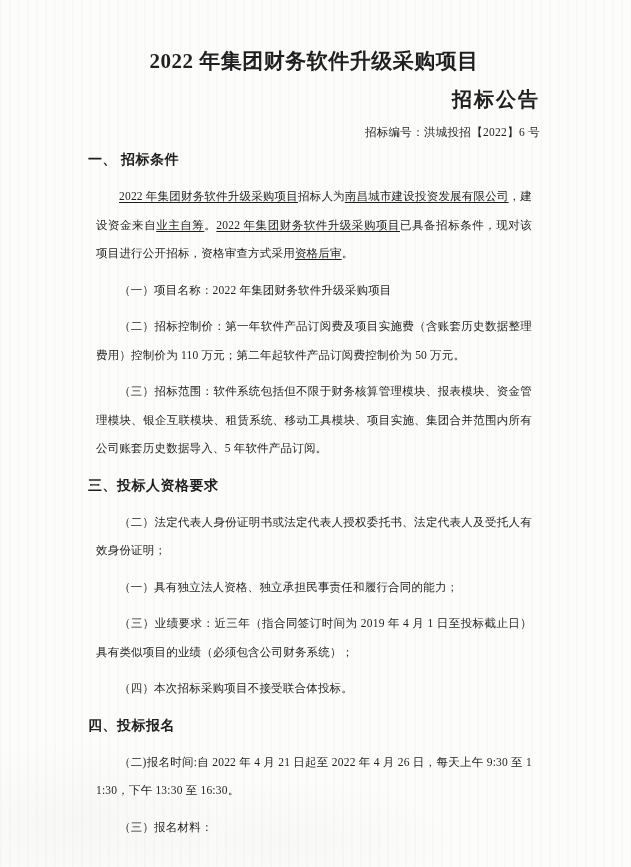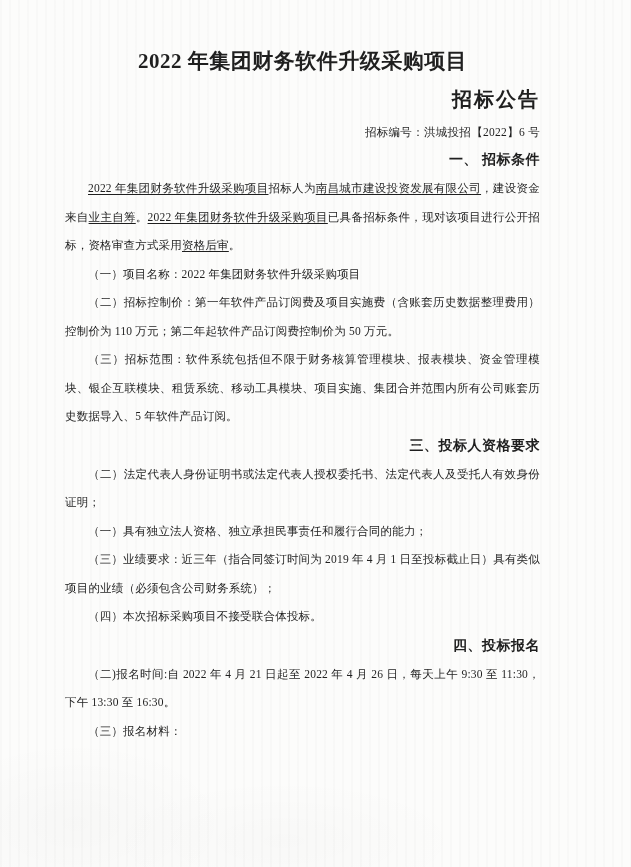--- a/index.html
+++ b/index.html
@@ -25,21 +25,21 @@
     pointer-events: none;
     background:
       repeating-linear-gradient(90deg,
         rgba(0,0,0,0.014) 0px, rgba(0,0,0,0.014) 2px,
         rgba(0,0,0,0) 2px, rgba(0,0,0,0) 9px),
       radial-gradient(220px 120px at 12% 95%, rgba(0,0,0,0.02), rgba(0,0,0,0) 70%),
       radial-gradient(260px 90px at 45% 97%, rgba(0,0,0,0.015), rgba(0,0,0,0) 70%);
   }
   .content {
     position: relative;
-    padding: 44px 91px 0 65px; 
+    padding: 44px 91px 0 88px; 
   }
   .doc-title {
     margin: 0;
     font-size: 21px;
     font-weight: bold;
     line-height: 35px;
     text-align: center;
     letter-spacing: 0.5px;
     white-space: nowrap;
   }
@@ -56,24 +56,23 @@
     line-height: 26px;
     text-align: right;
     letter-spacing: 0.3px;
   }
   .sec-heading {
     font-size: 14px;
     font-weight: bold;
     line-height: 29px;
     margin: 0;
     letter-spacing: 0.5px;
-    text-align: right;
   }
   .para {
-    margin: 0;
+    margin: 8px;
     font-size: 11.5px;
     line-height: 28.5px;
     text-align: justify;
     text-indent: 2em;
     word-break: break-all;
     letter-spacing: 0.2px;
   }
   .ul {
     text-decoration: underline;
     text-underline-offset: 2px;

